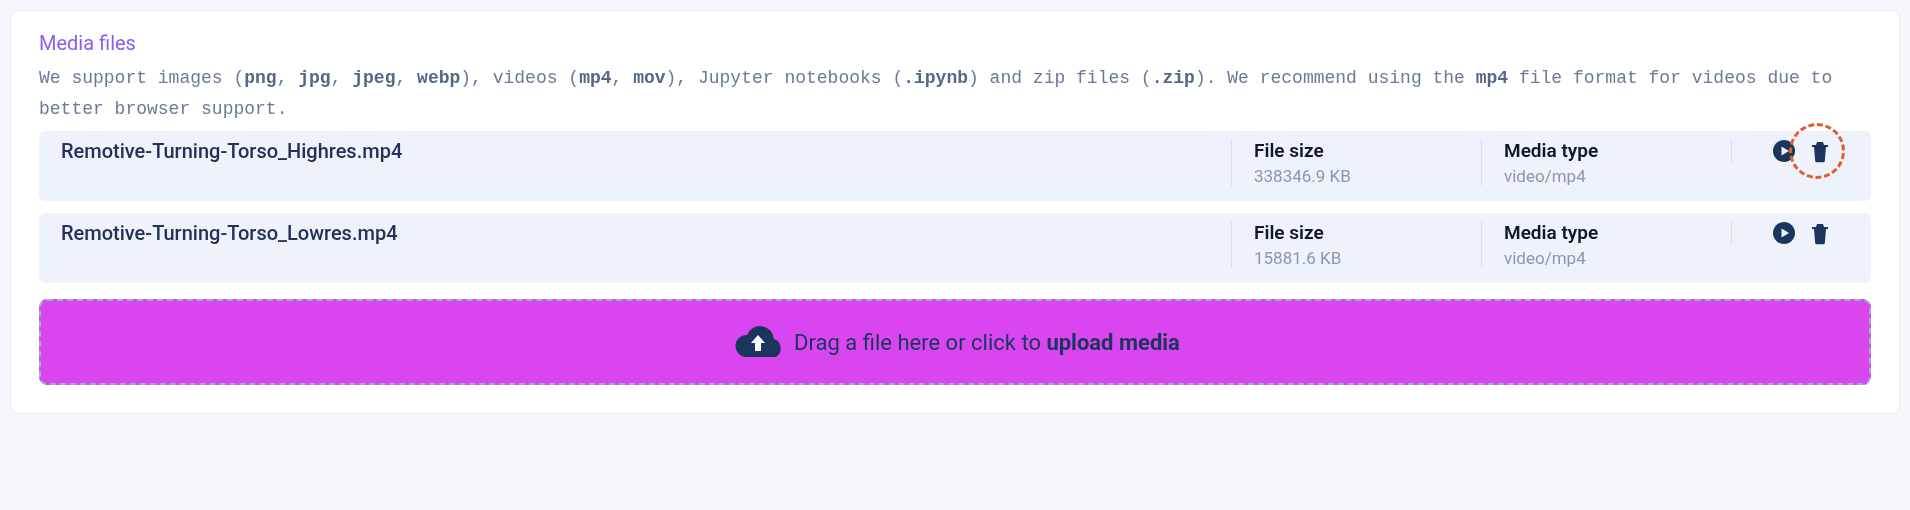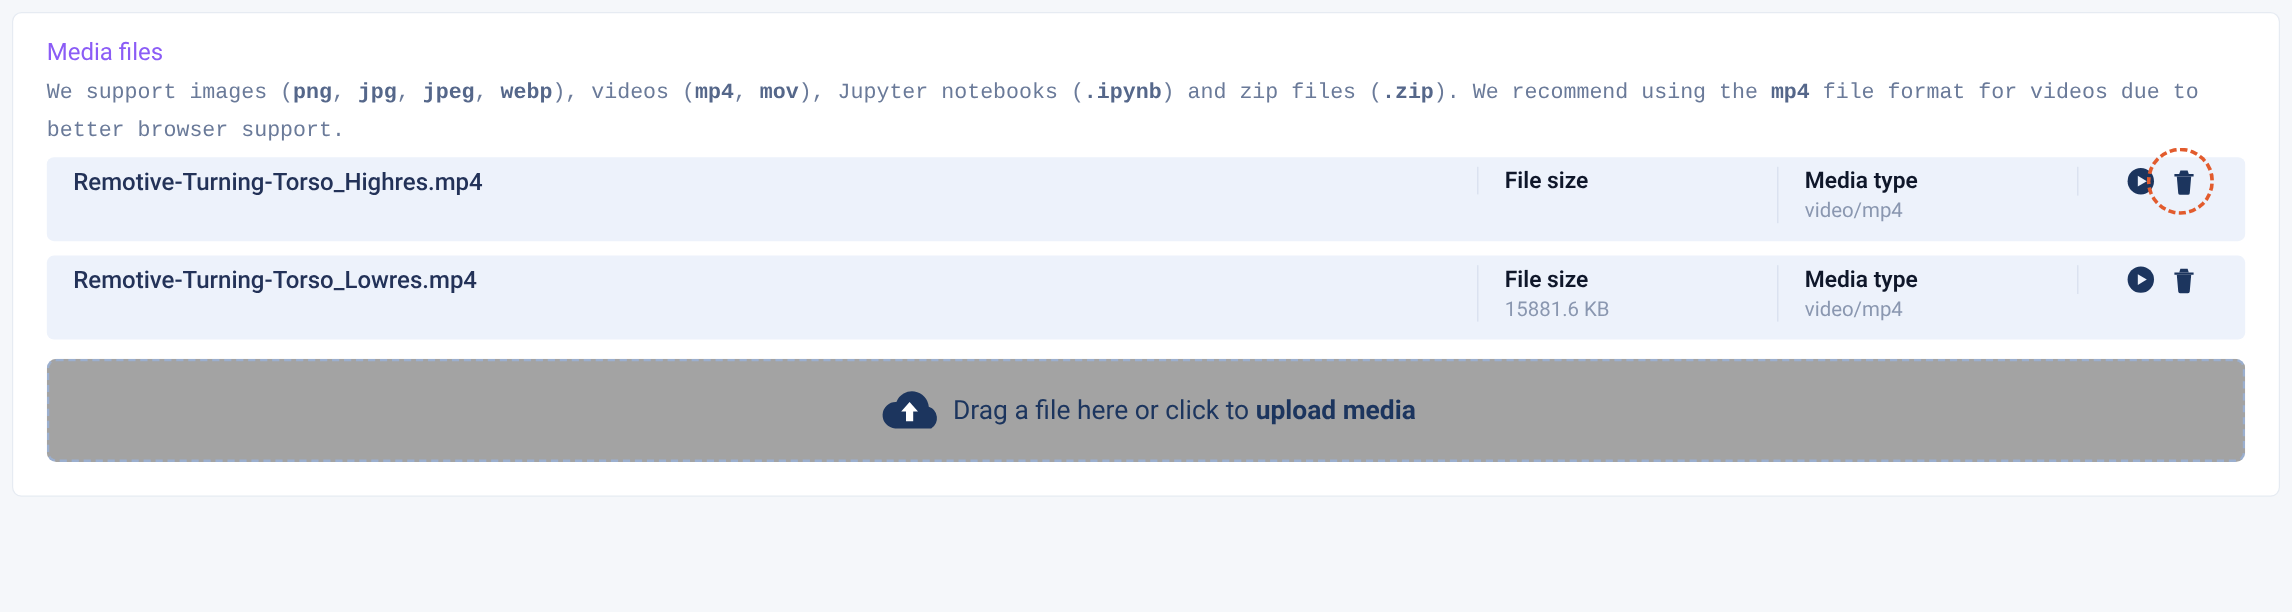--- a/index.html
+++ b/index.html
@@ -123,21 +123,21 @@
     .dropzone {
       margin-top: 16px;
       border: 2px dashed #9bafcf;
       border-radius: 8px;
       padding: 20px 10px;
       display: flex;
       align-items: center;
       justify-content: center;
       gap: 8px;
       cursor: pointer;
-      background: #a3a3a3;
+      background: #d946ef;
     }
 
     .dropzone .upload-icon {
       color: #1c355e;
     }
 
     .dropzone-text {
       font-size: 22px;
       color: #1c355e;
     }
@@ -159,20 +159,21 @@
     <span>We support images (</span><strong>png</strong><span>, </span><strong>jpg</strong><span>, </span><strong>jpeg</strong><span>, </span><strong>webp</strong><span>), videos (</span><strong>mp4</strong><span>, </span><strong>mov</strong><span>), Jupyter notebooks (</span><strong>.ipynb</strong><span>) and zip files (</span><strong>.zip</strong><span>). We recommend using the </span><strong>mp4</strong><span> file format for videos due to better browser support.</span>
   </p>
 
   <div class="file-list">
 
     <div class="file-row">
       <div class="col col-name">Remotive-Turning-Torso_Highres.mp4</div>
 
       <div class="col col-size">
         <div class="col-label">File size</div>
+        <div class="col-value">338346.9 KB</div>
       </div>
 
       <div class="col col-type">
         <div class="col-label">Media type</div>
         <div class="col-value">video/mp4</div>
       </div>
 
       <div class="col-actions">
         <span class="icon-btn">
           <svg width="24" height="24" viewBox="0 0 24 24" fill="currentColor">

